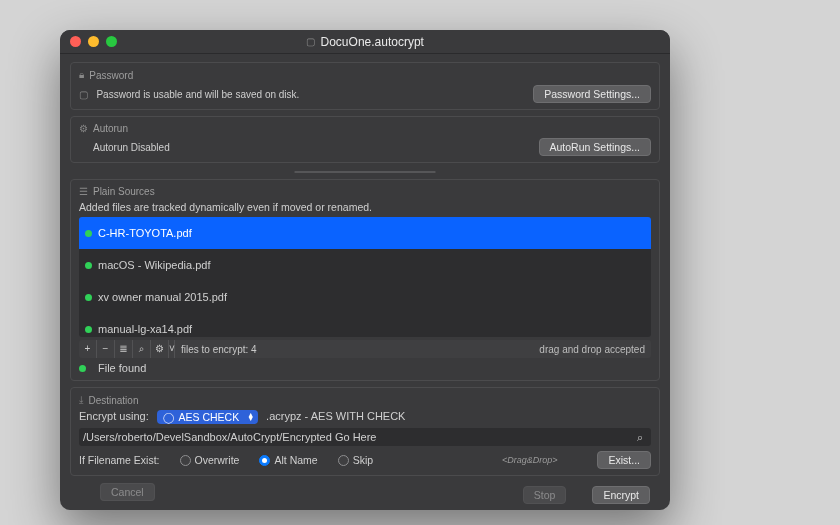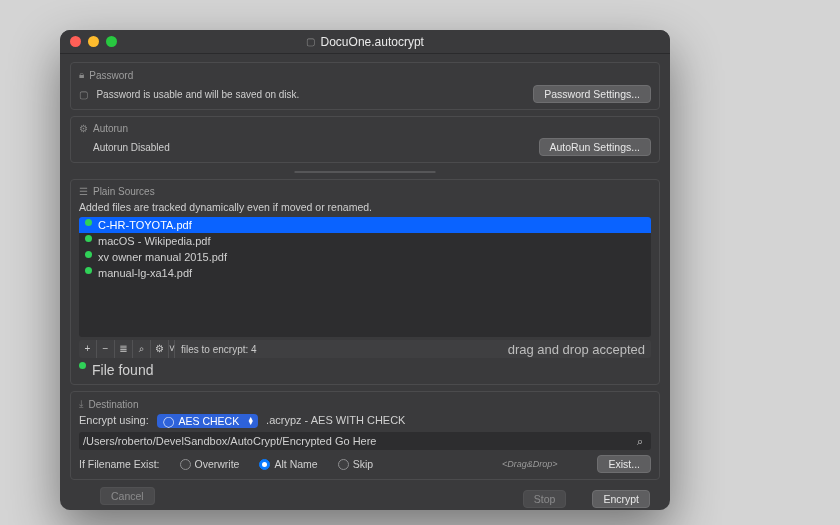--- a/index.html
+++ b/index.html
@@ -19,29 +19,29 @@
   .section { border:1px solid #4b4b4d; border-radius:4px; padding:6px 8px; background:#3a3a3c; }
   .sec-head { display:flex; align-items:center; gap:5px; font-size:10px; color:#9e9e9e; margin-bottom:4px;}
   .row { display:flex; align-items:center; gap:8px; }
   .row .text { flex:1; color:#cfcfcf; font-size:10px; }
   .btn { background:#5e5e60; border:1px solid #6e6e70; border-radius:4px; padding:2px 10px; font-size:10.5px; color:#e8e8e8; cursor:default; white-space:nowrap;margin-left:20px;}
   .btn.disabled{opacity:0.45;}
   .segmented { margin: 2px auto 0 auto; align-self:center; display:flex; background:#2f2f31; border-radius:5px; overflow:hidden; border:1px solid #565658;}
   .seg-item { padding:2px 16px; font-size:11px; color:#d8d8d8; cursor:default;}
   .seg-item.active { background:#5b5b5d; }
   .plain-list { background:#2d2d2f; height:120px; overflow:auto; border-radius:3px; margin-top:4px; font-size:11px;}
-  .plain-list .item { display:flex; gap:6px; padding:2px 6px; height:16px;}
+  .plain-list .item { display:flex; align-items:center; gap:6px; padding:2px 6px; height:32px;}
   .plain-list .item.selected { background:#0a63ff; color:#fff;}
   .dot-ok { width:7px; height:7px; border-radius:50%; background:#30d158; flex-shrink:0;}
   .toolbar-strip { display:flex; align-items:center; margin-top:3px; background:#3f3f41; border-radius:3px; height:18px; font-size:10px;}
   .tbtn { width:18px; text-align:center; border-right:1px solid #525254; color:#ccc; cursor:default; line-height:18px; }
   .tbtn:last-of-type{border-right:none;}
   .strip-spacer{flex:1;}
-  .strip-right{ padding:0 6px; color:#bdbdbd; font-size:13px;}
-  .status-row { display:flex; align-items:flex-start; gap:6px; margin-top:4px; font-size:14px;}
+  .strip-right{ padding:0 6px; color:#bdbdbd; font-size:10px;}
+  .status-row { display:flex; align-items:center; gap:12px; margin-top:4px; font-size:11px;}
   .enc-row { display:flex; align-items:flex-start; gap:8px; margin:4px 0; font-size:11px;}
   .select-aes { display:inline-flex; align-items:center; gap:4px; background:#2e62d9; color:#fff; padding:1px 4px 1px 6px; border-radius:4px; font-size:10.5px;}
   .updown { display:flex; flex-direction:column; line-height:4px; font-size:7px; margin-left:4px;}
   .path-row { display:flex; align-items:center; background:#2d2d2f; border-radius:3px; padding:0 4px; height:18px; margin-top:3px;}
   .path-row input { flex:1; background:transparent; border:none; outline:none; color:#d0d0d0; font-size:11px; }
   .s-icon { width:14px; text-align:center; color:#c5c5c5; font-size:11px;}
   .radio-row { display:flex; align-items:center; gap:20px; font-size:10.5px; margin-top:5px;}
   .radio { display:inline-flex; align-items:center; gap:4px;}
   .radio .r { width:11px; height:11px; border-radius:50%; border:1px solid #8e8e90; display:inline-flex; align-items:center; justify-content:center; background:#3f3f41;}
   .radio.selected .r { background:#0a7bff; border-color:#0a7bff;}

